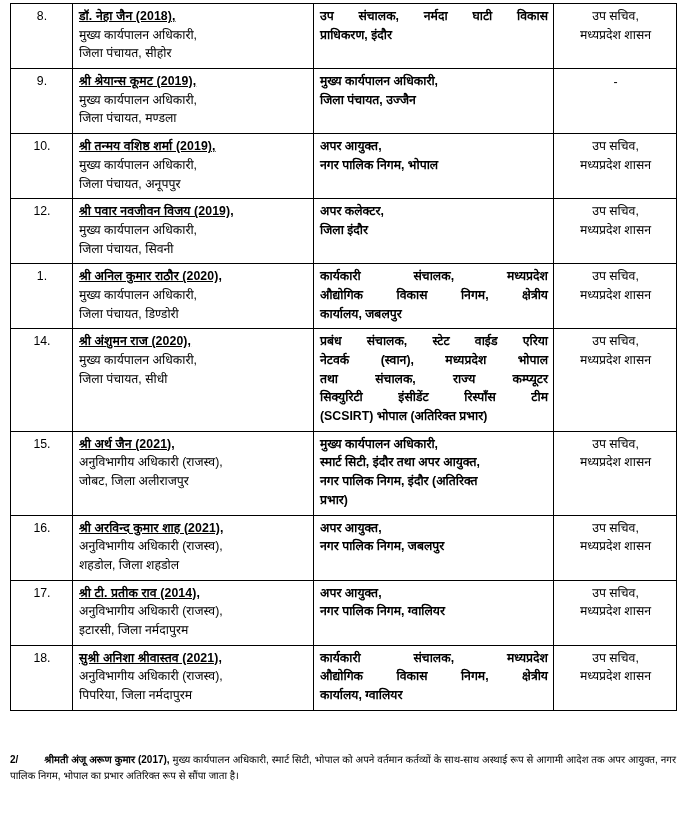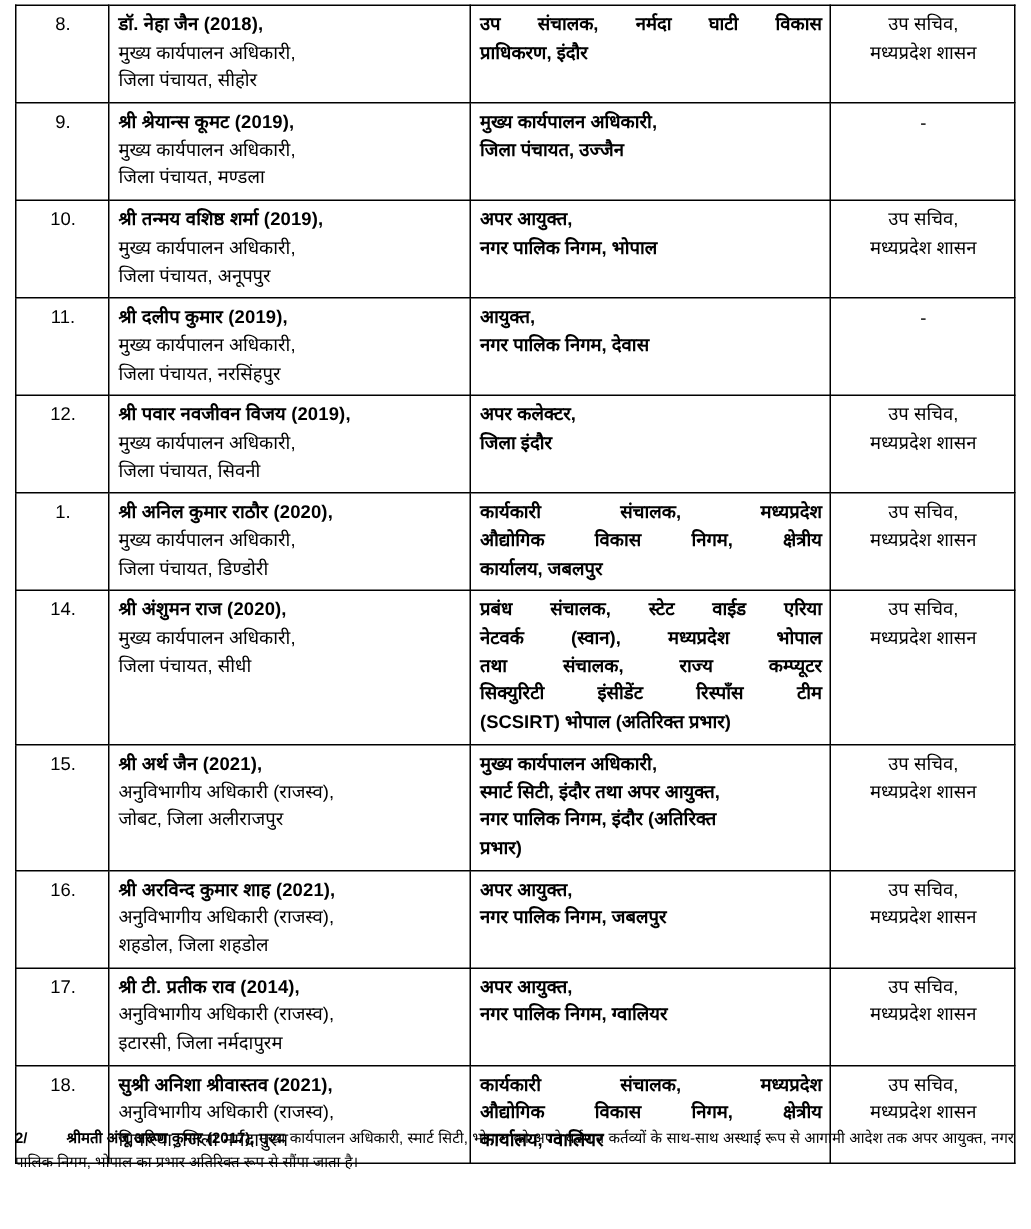--- a/index.html
+++ b/index.html
@@ -46,20 +46,21 @@
   td.sno {
     text-align: center;
     font-size: 12.5px;
     padding-top: 4px;
     vertical-align: top;
   }
   td.name .officer-name {
     font-weight: bold;
     display: block;
     letter-spacing: 0.1px;
+    text-decoration: underline;
   }
   td.name .officer-line {
     display: block;
   }
   td.post {
     text-align: justify;
     text-justify: inter-word;
   }
   td.post .post-line {
     display: block;
@@ -156,35 +157,20 @@
           <td class="post">
             <span class="post-line">अपर आयुक्त,</span>
             <span class="post-line">नगर पालिक निगम, भोपाल</span>
           </td>
           <td class="addl">
             <span class="addl-line">उप सचिव,</span>
             <span class="addl-line">मध्यप्रदेश शासन</span>
           </td>
         </tr>
         <tr>
-          <td class="sno">11.</td>
-          <td class="name">
-            <span class="officer-name">श्री दलीप कुमार (2019),</span>
-            <span class="officer-line">मुख्य कार्यपालन अधिकारी,</span>
-            <span class="officer-line">जिला पंचायत, नरसिंहपुर</span>
-          </td>
-          <td class="post">
-            <span class="post-line">आयुक्त,</span>
-            <span class="post-line">नगर पालिक निगम, देवास</span>
-          </td>
-          <td class="addl dash">
-            <span class="addl-line">-</span>
-          </td>
-        </tr>
-        <tr>
           <td class="sno">12.</td>
           <td class="name">
             <span class="officer-name">श्री पवार नवजीवन विजय (2019),</span>
             <span class="officer-line">मुख्य कार्यपालन अधिकारी,</span>
             <span class="officer-line">जिला पंचायत, सिवनी</span>
           </td>
           <td class="post">
             <span class="post-line">अपर कलेक्टर,</span>
             <span class="post-line">जिला इंदौर</span>
           </td>

